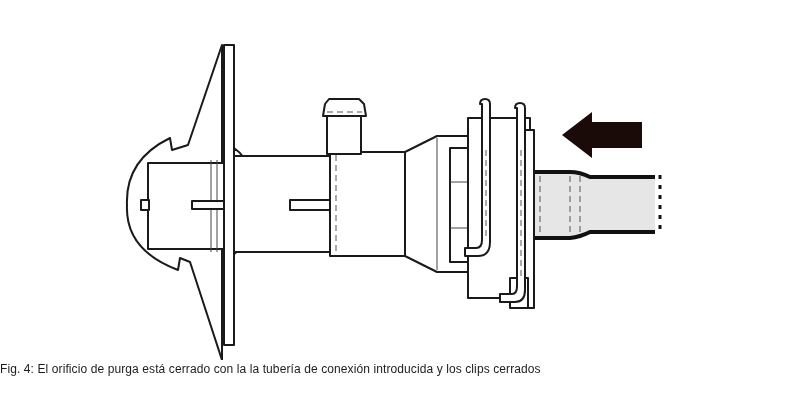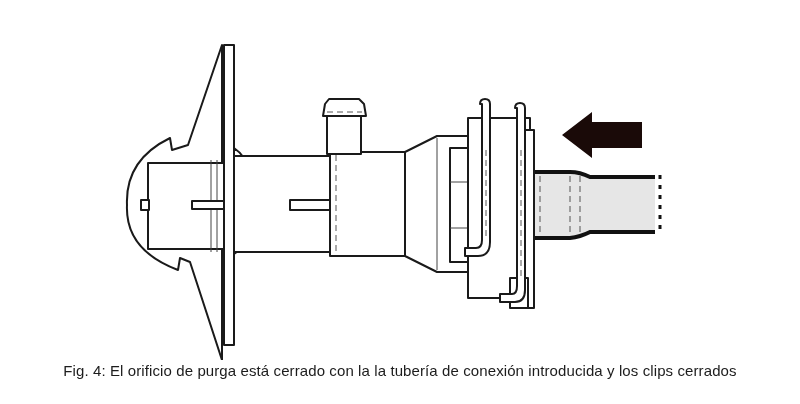--- a/index.html
+++ b/index.html
@@ -1,19 +1,19 @@
 <!DOCTYPE html>
 <html><head>
 <meta charset="utf-8">
 <style>
   html,body{margin:0;padding:0;background:#ffffff;}
   body{width:800px;height:404px;position:relative;overflow:hidden;}
   #figure{position:absolute;left:0;top:0;width:800px;height:360px;}
-  #caption{position:absolute;left:0;top:362px;width:800px;text-align:center;
-    font-family:"Liberation Sans",sans-serif;font-size:15px;color:#1c1c1c;letter-spacing:0.1px;}
+  #caption{position:absolute;left:0;top:362px;width:800px;text-align:left;
+    font-family:"Liberation Sans",sans-serif;font-size:12px;color:#1c1c1c;letter-spacing:0.1px;}
   svg .ln{fill:#ffffff;stroke:#1a1a1a;stroke-width:2;stroke-linejoin:round;}
   svg .thin{fill:none;stroke:#444;stroke-width:1;}
   svg .dash{fill:none;stroke:#555;stroke-width:1;stroke-dasharray:6 4;}
 </style>
 </head>
 <body>
 
 <svg id="figure" viewBox="0 0 800 360" xmlns="http://www.w3.org/2000/svg">
 
   <g>

